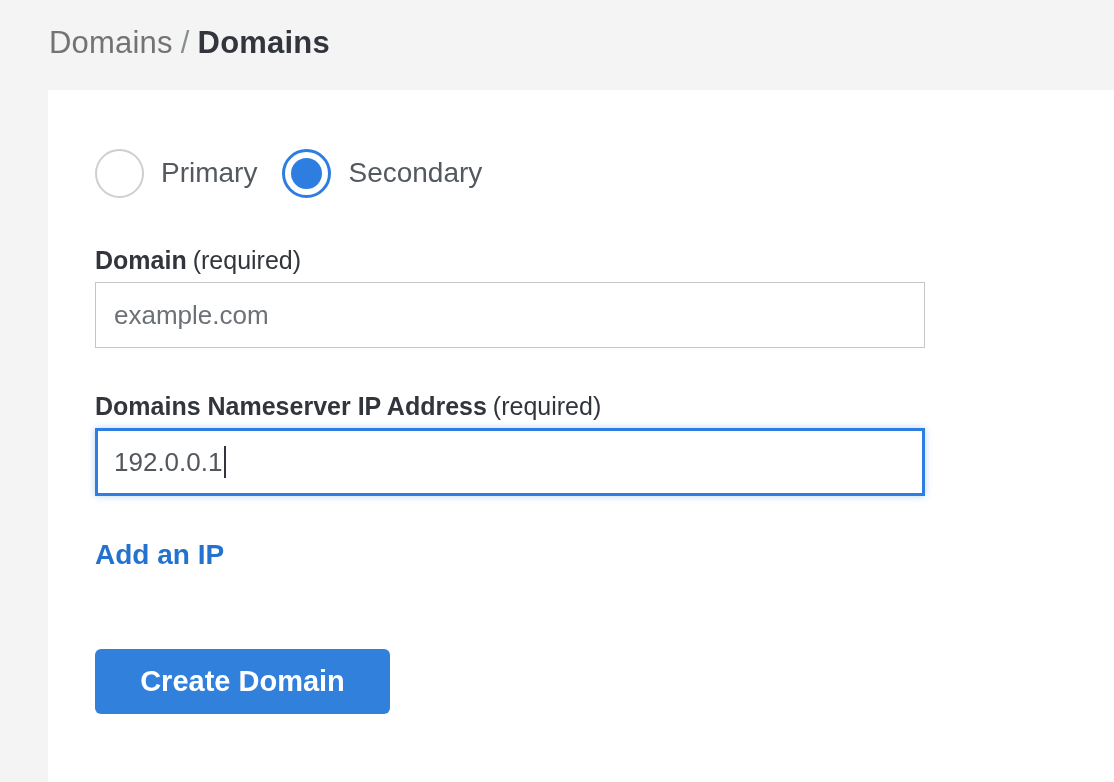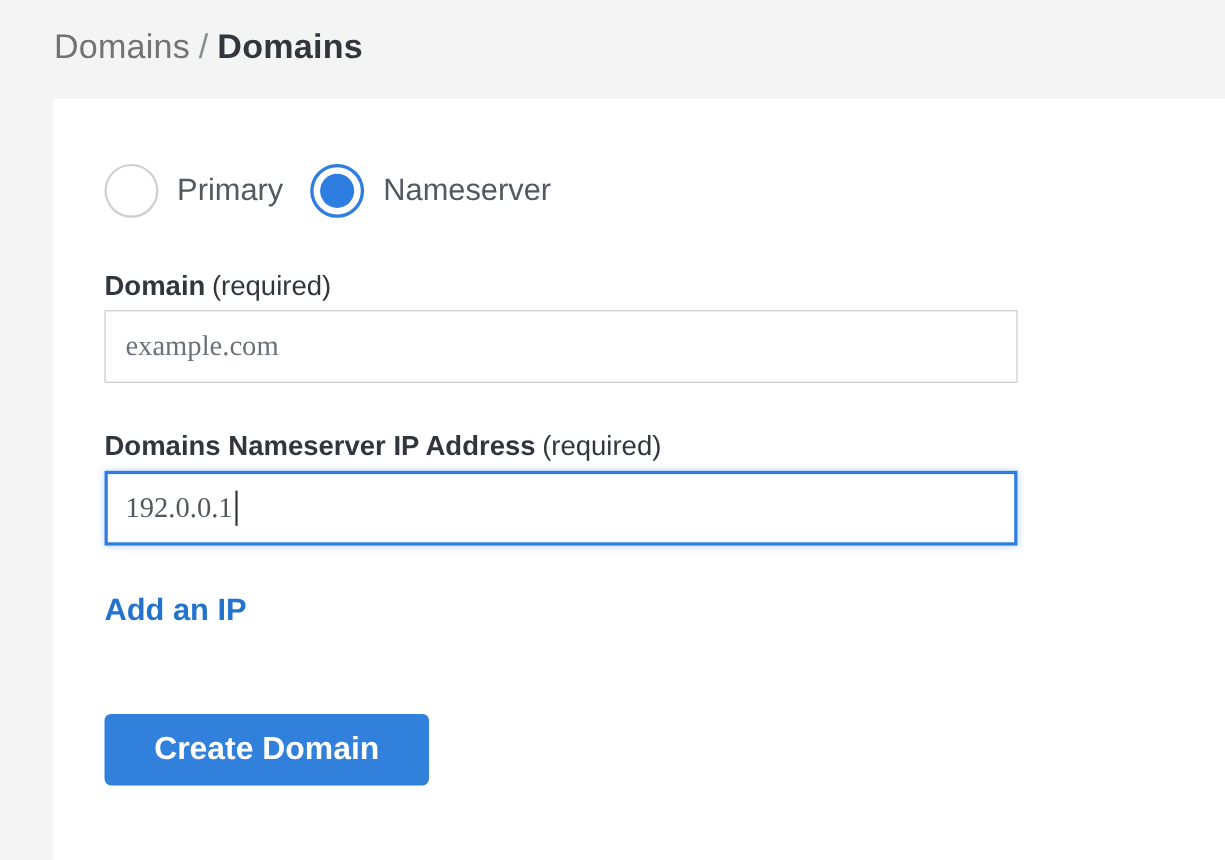--- a/index.html
+++ b/index.html
@@ -104,21 +104,20 @@
     width: 830px;
     height: 66px;
     margin-top: 9px;
     border: 1px solid #c5c6c8;
     background: #ffffff;
     display: flex;
     align-items: center;
     padding-left: 18px;
     font-size: 26px;
     cursor: text;
-    font-family: Liberation Serif, serif;
   }
   .textbox .value { color: #6b7176; }
   .textbox.focused {
     border: 3px solid #2e7de0;
     box-shadow: 0 0 7px rgba(54, 131, 220, 0.35);
     padding-left: 16px;
     height: 68px;
   }
   .textbox.focused .value { color: #51575c; }
   .caret {
@@ -173,21 +172,21 @@
     <div class="radio-option">
       <span class="radio-circle">
           <span class="radio-dot"></span>
         </span>
       <span class="radio-label">Primary</span>
     </div>
     <div class="radio-option selected">
       <span class="radio-circle">
           <span class="radio-dot"></span>
         </span>
-      <span class="radio-label">Nameserver</span>
+      <span class="radio-label">Secondary</span>
     </div>
   </div>
 
   <div class="field-label">
     <span class="label-strong">Domain</span><span class="label-required">(required)</span>
   </div>
   <div class="textbox">
     <span class="value">example.com</span>
   </div>
 

